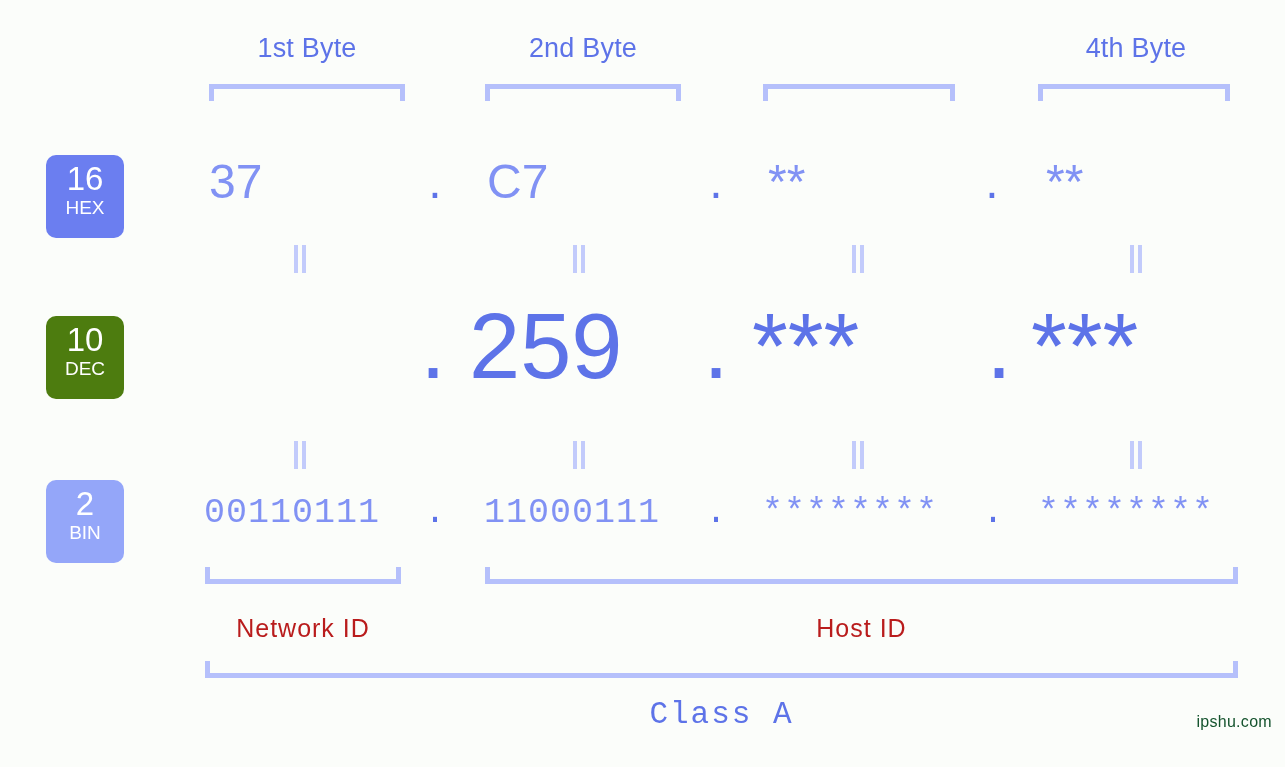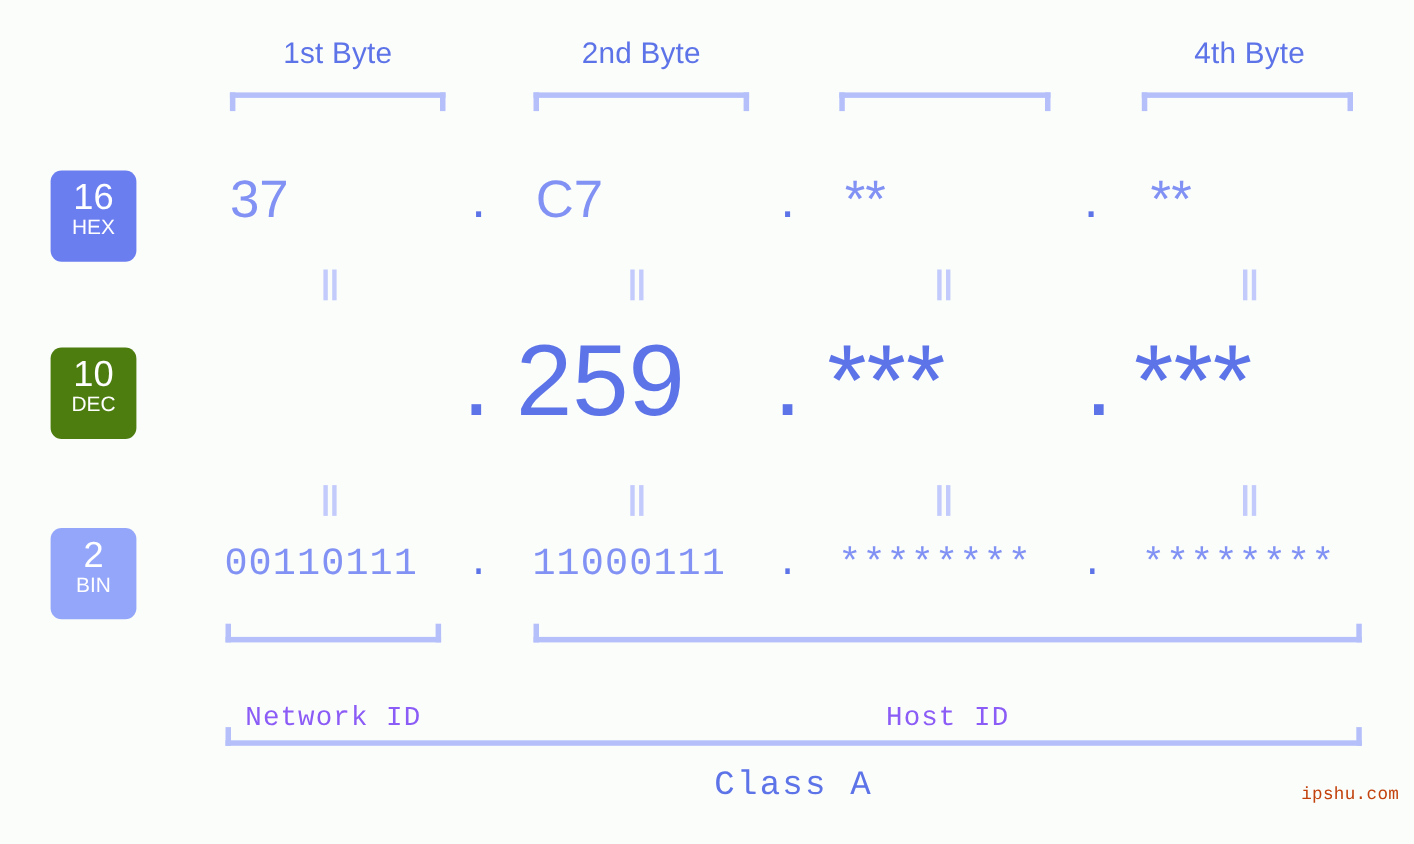--- a/index.html
+++ b/index.html
@@ -159,44 +159,43 @@
     border-bottom: 5px solid #b5c0fb;
     border-left: 5px solid #b5c0fb;
     border-right: 5px solid #b5c0fb;
     box-sizing: border-box;
   }
 
   .region-label {
     position: absolute;
     text-align: center;
     font-size: 25px;
-    color: #8b5cf6;
-    font-family: Liberation Mono, monospace;
+    color: #b91c1c;
+    font-family: Liberation Sans, sans-serif;
     letter-spacing: 1px;
     white-space: nowrap;
-    margin-top: 24px;
   }
 
   .class-label {
     position: absolute;
     text-align: center;
     font-size: 31px;
     color: #5d73e8;
     font-family: "Liberation Mono", monospace;
     letter-spacing: 2px;
     white-space: nowrap;
   }
 
   .watermark {
     position: absolute;
     right: 13px;
     top: 713px;
     font-size: 16px;
-    color: #c2410c;
-    font-family: Liberation Mono, monospace;
+    color: #14532d;
+    font-family: Liberation Sans, sans-serif;
     letter-spacing: 0.3px;
   }
 </style>
 </head>
 <body>
 
 <div id="stage">
 
   <div class="byte-label" style="left:209px; width:196px;">1st Byte</div>
   <div class="byte-label" style="left:485px; width:196px;">2nd Byte</div>

